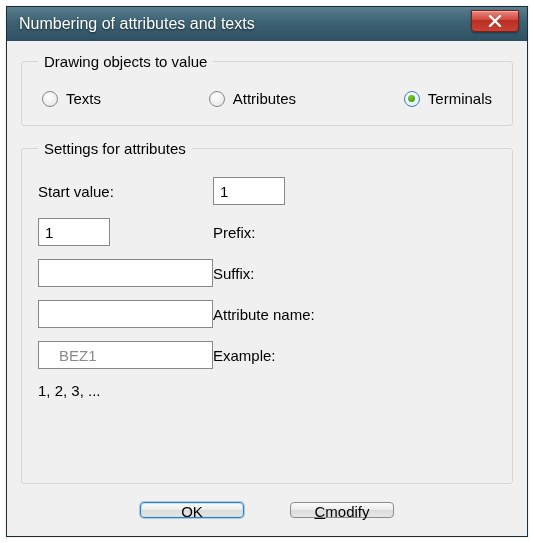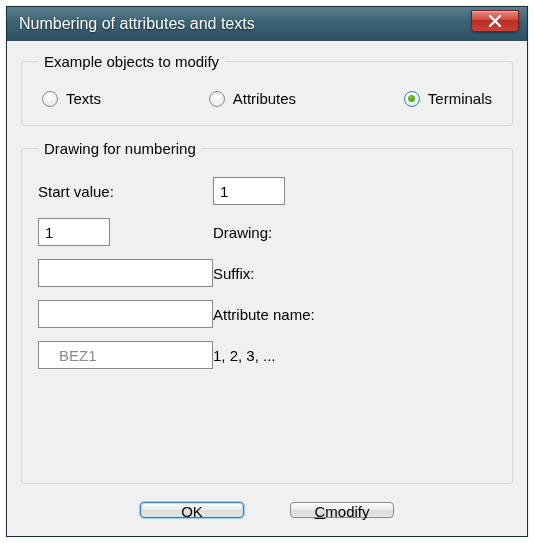--- a/index.html
+++ b/index.html
@@ -170,21 +170,21 @@
       <div class="close-btn">
         <svg width="14" height="12" viewBox="0 0 14 12">
           <path d="M2 1 L12 11 M12 1 L2 11" stroke="#fff" stroke-width="2.4" stroke-linecap="round"></path>
         </svg>
       </div>
     </div>
 
     <div class="client">
 
       <fieldset>
-        <legend>Example objects to modify</legend>
+        <legend>Drawing objects to value</legend>
         <div class="radio-row">
 
           <label class="radio-item">
             <span class="radio"></span>
             <span class="radio-label">Texts</span>
           </label>
 
           <label class="radio-item">
             <span class="radio"></span>
             <span class="radio-label">Attributes</span>
@@ -194,37 +194,38 @@
             <span class="radio checked">
                 <span class="dot"></span>
               </span>
             <span class="radio-label">Terminals</span>
           </label>
 
         </div>
       </fieldset>
 
       <fieldset class="settings-fs">
-        <legend>Drawing for numbering</legend>
+        <legend>Settings for attributes</legend>
         <div class="form-grid">
 
           <div class="form-label">Start value:</div>
           <div><input class="txt small" type="text" value="1" style=""></div>
 
           <div><input class="txt small" type="text" value="1" style=""></div>
 
-          <div class="form-label">Drawing:</div>
+          <div class="form-label">Prefix:</div>
           <div><input class="txt" type="text" value="" style=""></div>
 
           <div class="form-label">Suffix:</div>
           <div><input class="txt" type="text" value="" style=""></div>
 
           <div class="form-label">Attribute name:</div>
           <div><input class="txt" type="text" disabled="" value="BEZ1" style=""></div>
 
+          <div class="form-label">Example:</div>
           <div class="example-val">1, 2, 3, ...</div>
 
         </div>
       </fieldset>
 
       <div class="button-row">
         <button class="btn default">OK</button>
         <button class="btn"><span class="mn">C</span><span>modify</span></button>
       </div>
 

